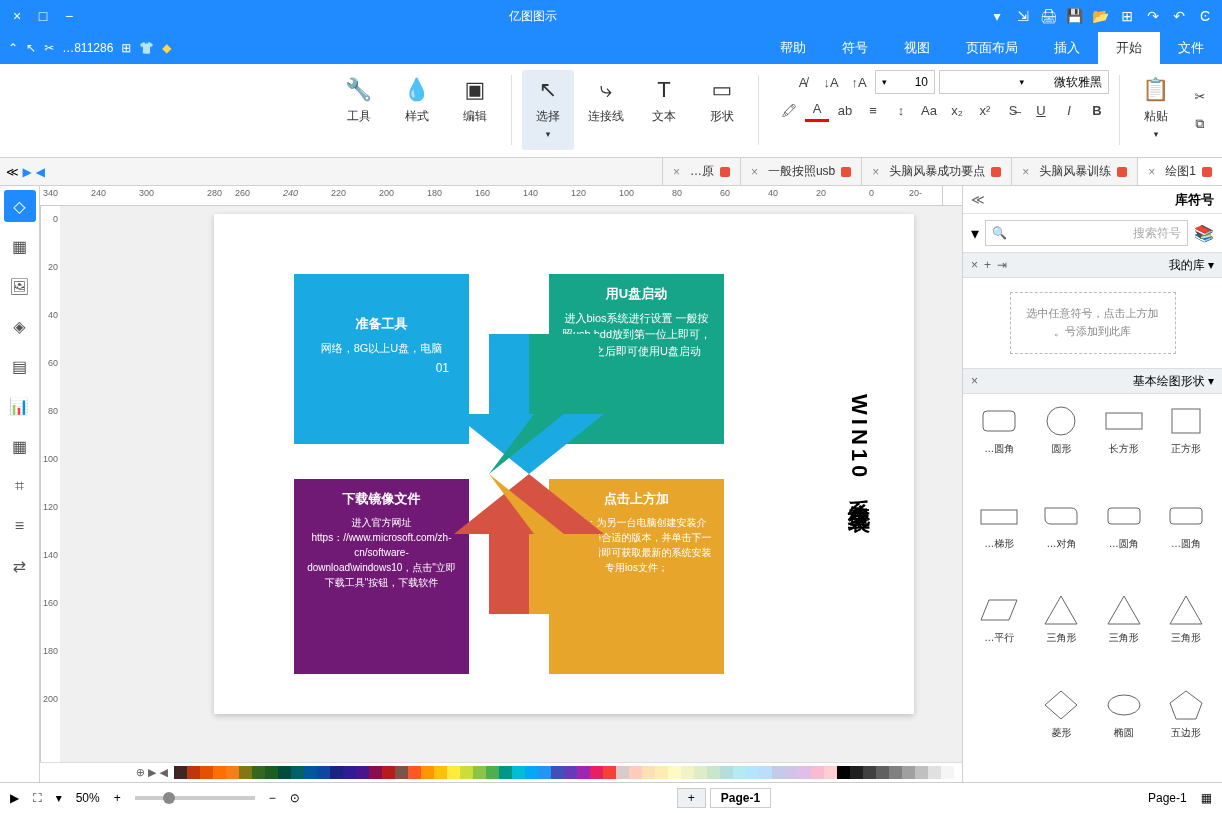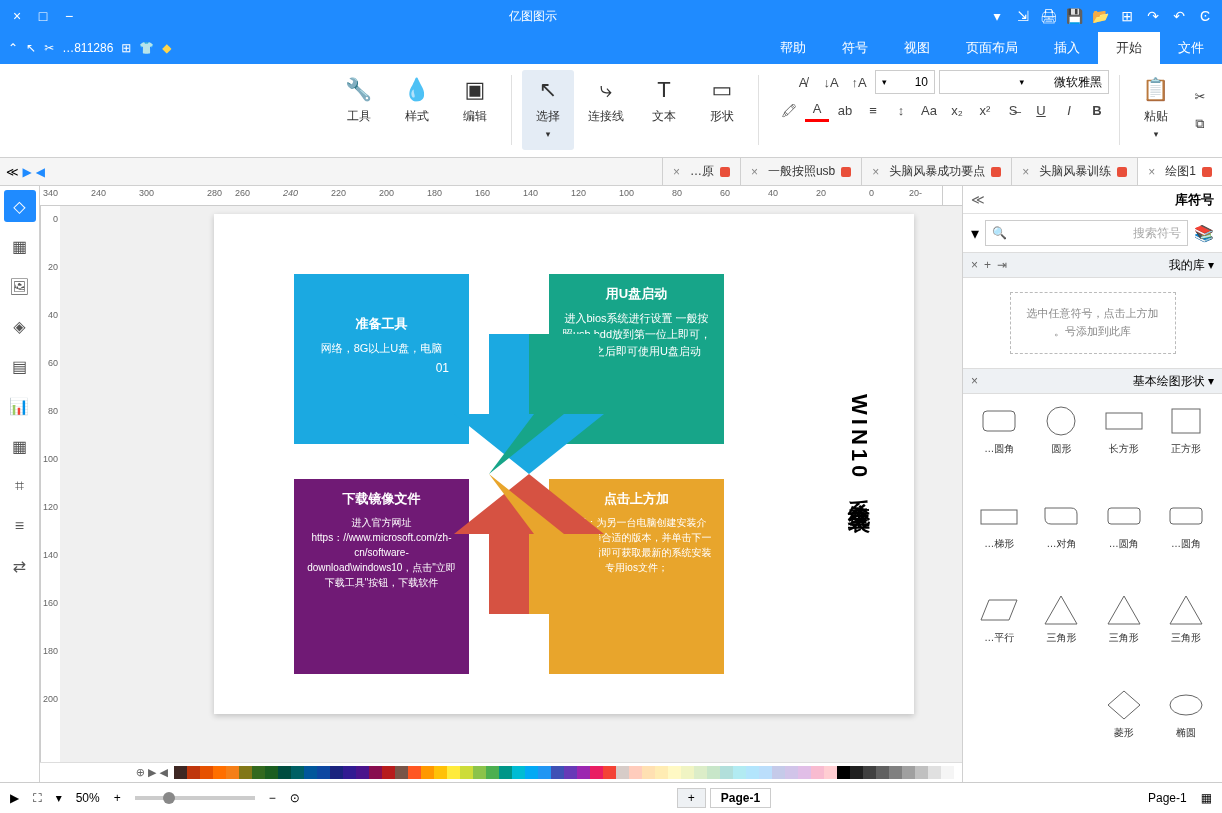--- a/index.html
+++ b/index.html
@@ -367,20 +367,28 @@
           <div class="shape-preview">
             <svg width="40" height="36">
               <polygon points="10,8 38,8 30,28 2,28" fill="none" stroke="#666"></polygon>
             </svg>
           </div>
           <span>平行…</span>
         </div>
         <div class="shape-cell">
           <div class="shape-preview">
             <svg width="40" height="36">
+              <polygon points="20,4 36,16 30,32 10,32 4,16" fill="none" stroke="#666"></polygon>
+            </svg>
+          </div>
+          <span>五边形</span>
+        </div>
+        <div class="shape-cell">
+          <div class="shape-preview">
+            <svg width="40" height="36">
               <ellipse cx="20" cy="18" rx="16" ry="10" fill="none" stroke="#666"></ellipse>
             </svg>
           </div>
           <span>椭圆</span>
         </div>
         <div class="shape-cell">
           <div class="shape-preview">
             <svg width="40" height="36">
               <polygon points="20,4 36,18 20,32 4,18" fill="none" stroke="#666"></polygon>
             </svg>

